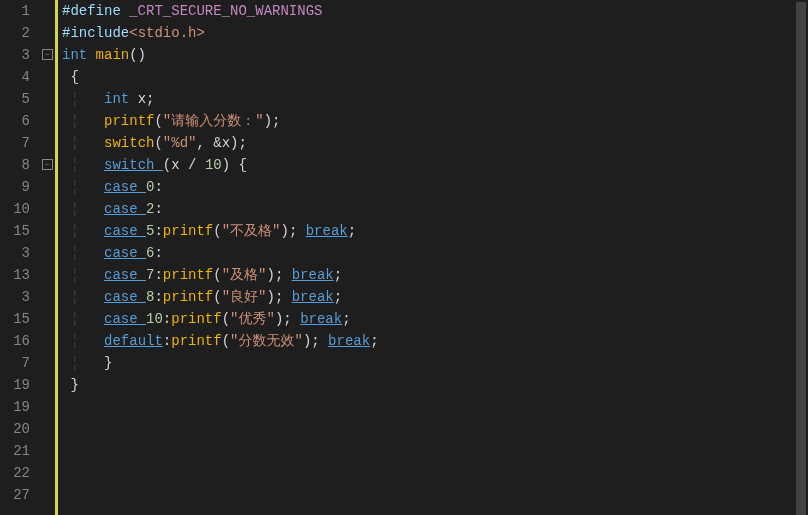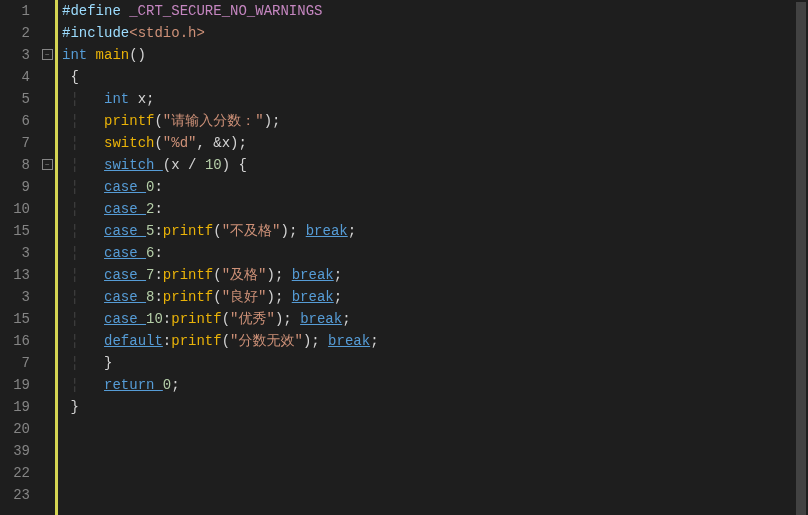--- a/index.html
+++ b/index.html
@@ -110,23 +110,23 @@
       <div>15</div>
       <div>3</div>
       <div>13</div>
       <div>3</div>
       <div>15</div>
       <div>16</div>
       <div>7</div>
       <div>19</div>
       <div>19</div>
       <div>20</div>
-      <div>39</div>
+      <div>21</div>
       <div>22</div>
-      <div>23</div>
+      <div>27</div>
     </div>
   <div class="fold-col">
       <div class="fold-marker" style="top: 49px;">−</div>
       <div class="fold-marker" style="top: 159px;">−</div>
     </div>
   <div class="code">
 
     <div class="line"><span class="tok-preproc">#define </span><span class="tok-macro">_CRT_SECURE_NO_WARNINGS</span></div>
 
     <div class="line"><span class="tok-preproc">#include</span><span class="tok-include">&lt;</span><span class="tok-include">stdio.h</span><span class="tok-include">&gt;</span></div>
@@ -158,21 +158,20 @@
 
     <div class="line"> <span class="indent-guide">¦</span>   <span class="tok-keyword">case </span><span class="tok-num">8</span><span class="tok-punct">:</span><span class="tok-func">printf</span><span class="tok-paren">(</span><span class="tok-str">"良好"</span><span class="tok-paren">)</span><span class="tok-punct">; </span><span class="tok-keyword">break</span><span class="tok-punct">;</span></div>
 
 
     <div class="line"> <span class="indent-guide">¦</span>   <span class="tok-keyword">case </span><span class="tok-num">10</span><span class="tok-punct">:</span><span class="tok-func">printf</span><span class="tok-paren">(</span><span class="tok-str">"优秀"</span><span class="tok-paren">)</span><span class="tok-punct">; </span><span class="tok-keyword">break</span><span class="tok-punct">;</span></div>
 
     <div class="line"> <span class="indent-guide">¦</span>   <span class="tok-keyword">default</span><span class="tok-punct">:</span><span class="tok-func">printf</span><span class="tok-paren">(</span><span class="tok-str">"分数无效"</span><span class="tok-paren">)</span><span class="tok-punct">; </span><span class="tok-keyword">break</span><span class="tok-punct">;</span></div>
 
     <div class="line"> <span class="indent-guide">¦</span>   <span class="tok-brace">}</span></div>
 
-    <div class="line"> <span class="indent-guide">¦</span>   <span class="tok-keyword">return </span><span class="tok-num">0</span><span class="tok-punct">;</span></div>
 
     <div class="line"> <span class="tok-brace">}</span></div>
 
     <div class="scrollbar-track">
       <div class="scrollbar-thumb"></div>
     </div>
   </div>
 </div>
 
 </body></html>

